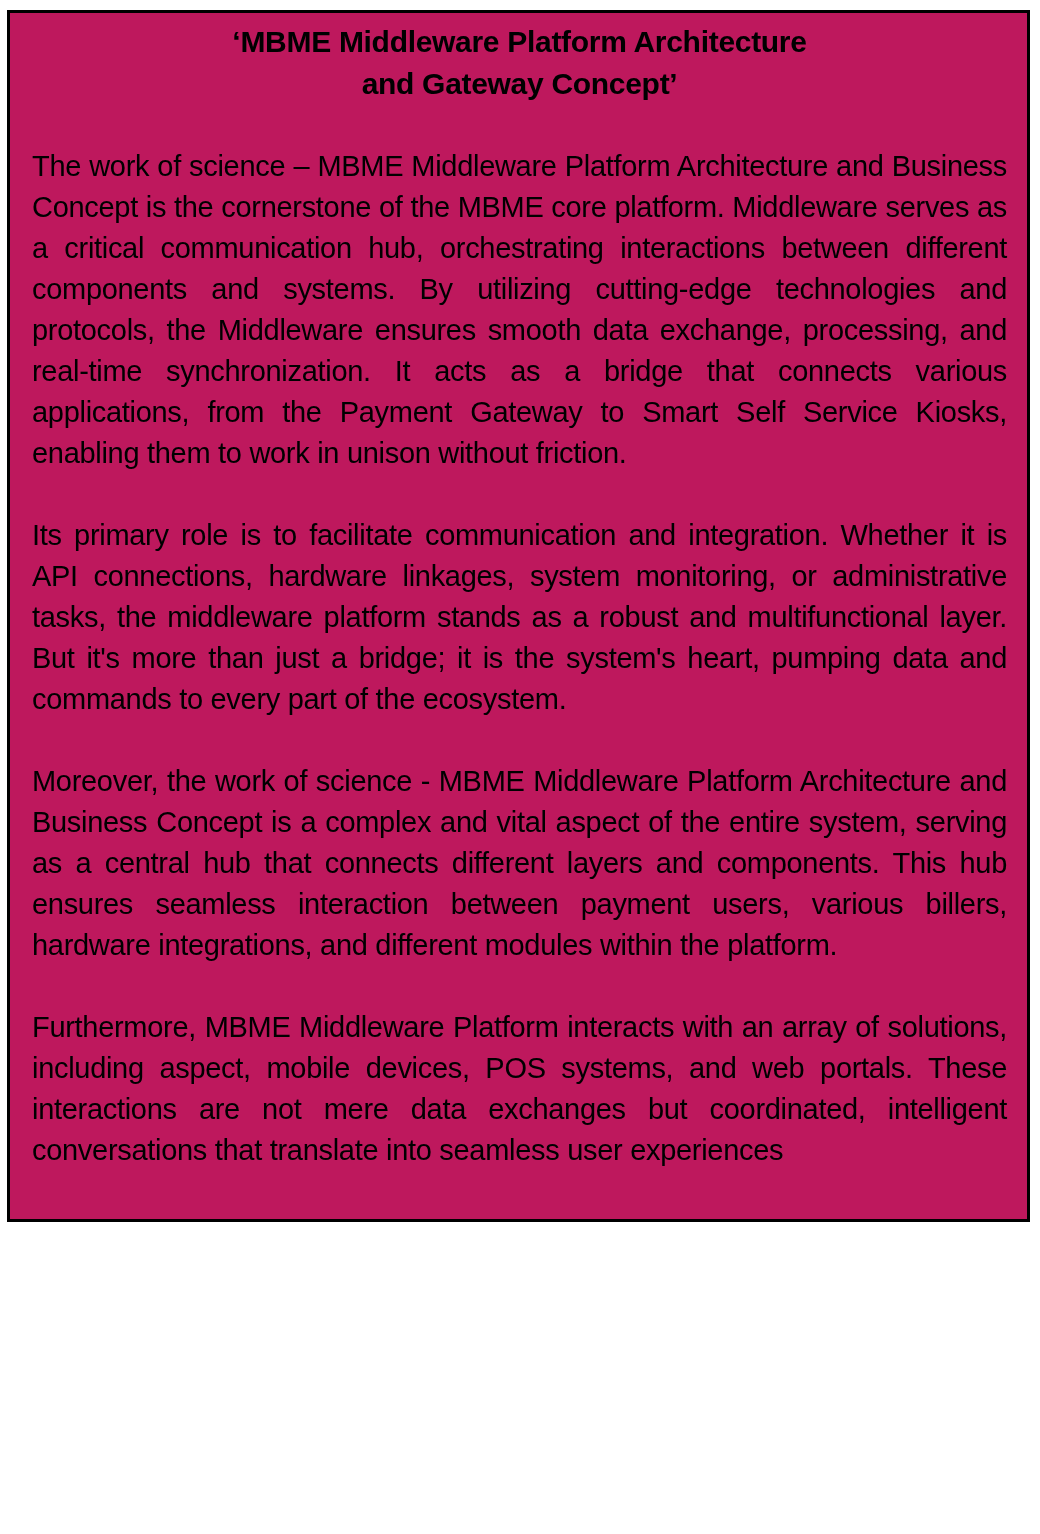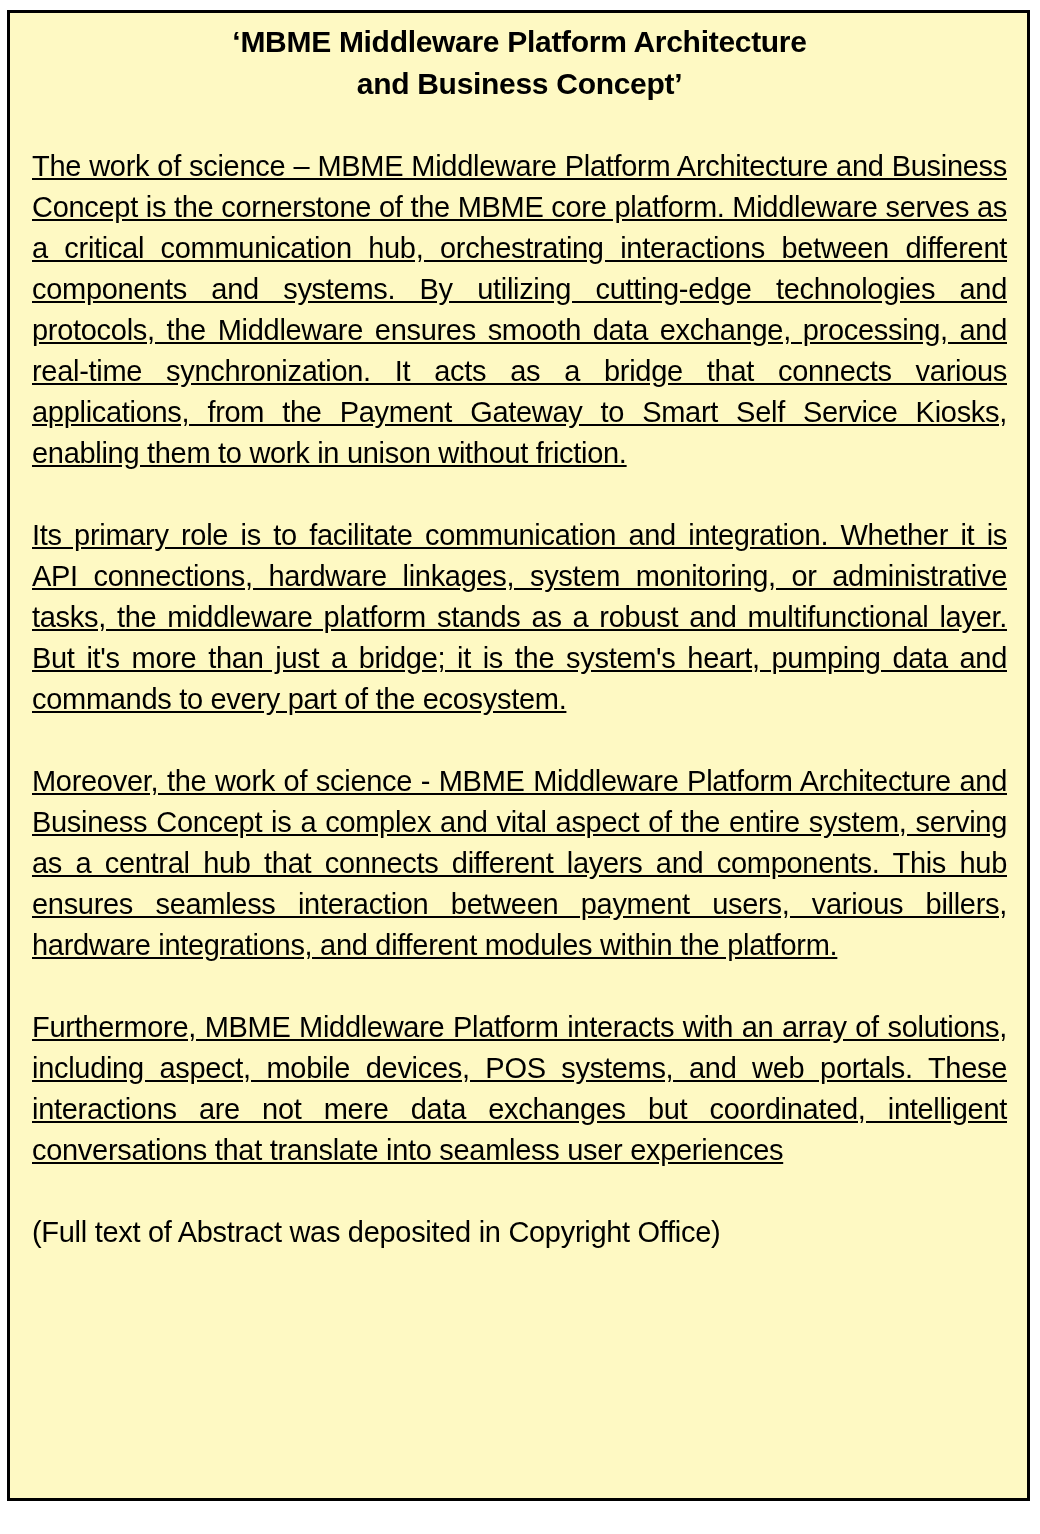--- a/index.html
+++ b/index.html
@@ -13,61 +13,60 @@
     position: relative;
     font-family: "Liberation Sans", "DejaVu Sans", sans-serif;
     color: #000000;
     overflow: hidden;
   }
   .frame {
     position: absolute;
     left: 7px;
     top: 10px;
     width: 1023px;
-    height: 1491px;
+    height: 1212px;
     border: 3px solid #000000;
     box-sizing: border-box;
     padding: 8px 20px 0 22px;
     overflow: hidden;
-    background: #fef9c3;
+    background: #be185d;
   }
   .title {
     margin: 0 0 41px 0;
     font-size: 30px;
     font-weight: bold;
     line-height: 42px;
     text-align: center;
     letter-spacing: -0.3px;
   }
   .title-line {
     display: block;
   }
   .para {
     margin: 0 0 41px 0;
     font-size: 29px;
     line-height: 41px;
     text-align: justify;
     letter-spacing: -0.3px;
-    text-decoration: underline;
   }
   .footer-note {
     margin: 0;
     font-size: 29px;
     line-height: 41px;
     text-align: left;
     letter-spacing: -0.3px;
   }
 </style>
 </head>
 <body>
 
 <div class="frame">
   <h1 class="title">
     <span class="title-line">‘MBME Middleware Platform Architecture</span>
-    <span class="title-line">and Business Concept’</span>
+    <span class="title-line">and Gateway Concept’</span>
   </h1>
 
   <p class="para">The work of science – MBME Middleware Platform Architecture and Business Concept is the  cornerstone of the MBME core platform. Middleware serves as a critical communication hub, orchestrating interactions between different components and systems. By utilizing cutting-edge technologies and protocols, the Middleware ensures smooth data exchange, processing, and real-time synchronization. It acts as a bridge that connects various applications, from the Payment Gateway to Smart Self Service Kiosks, enabling them to work in unison without friction.</p>
 
   <p class="para">Its primary role is to facilitate communication and integration. Whether it is API connections, hardware linkages, system monitoring, or administrative tasks, the middleware platform stands as a robust and multifunctional layer. But it's more than just a bridge; it is the system's heart, pumping data and commands to every part of the ecosystem.</p>
 
   <p class="para">Moreover, the work of science - MBME Middleware Platform Architecture and Business Concept is a complex and vital aspect of the entire system, serving as a central hub that connects different layers and components. This hub ensures seamless interaction between payment users, various billers, hardware integrations, and different modules within the platform.</p>
 
   <p class="para">Furthermore, MBME Middleware Platform interacts with an array of solutions, including aspect, mobile devices, POS systems, and web portals. These interactions are not mere data exchanges but coordinated, intelligent conversations that translate into seamless user experiences</p>
 

